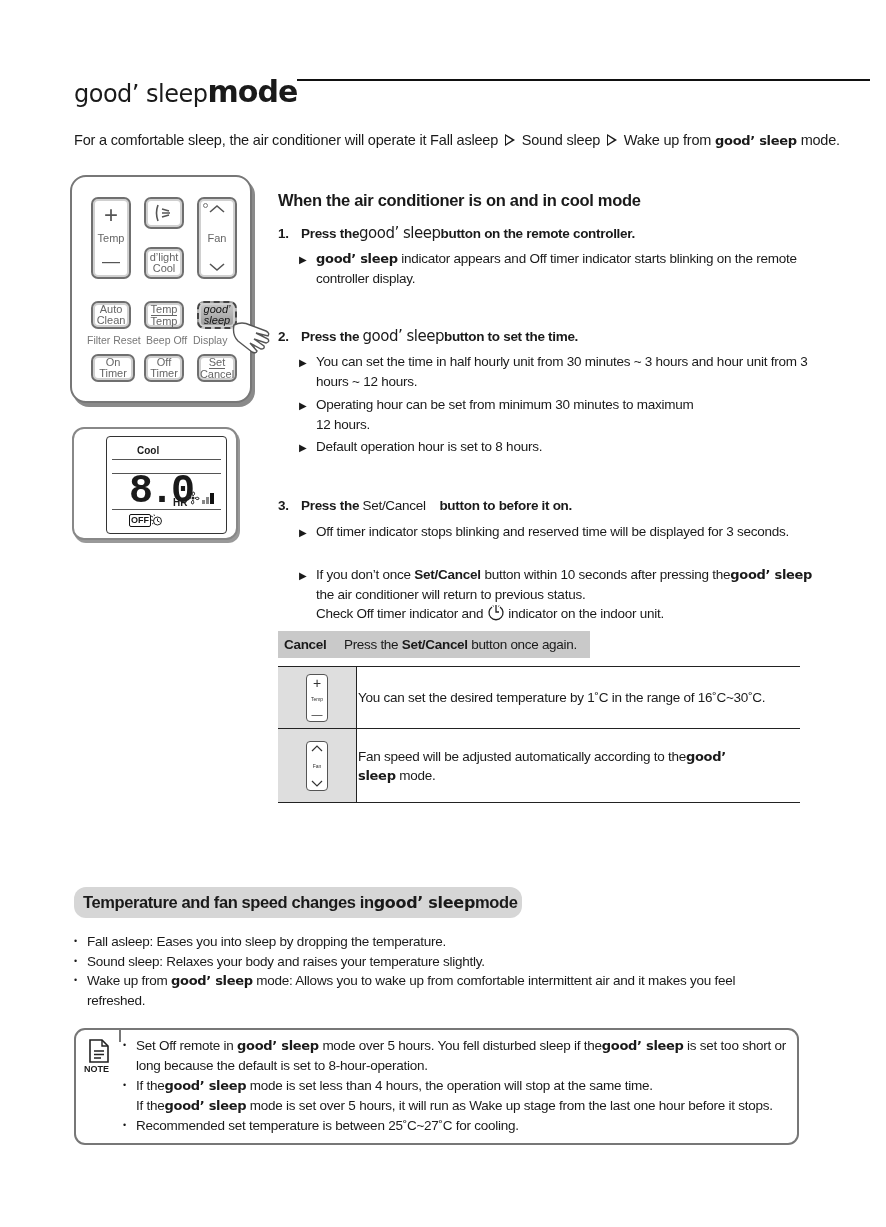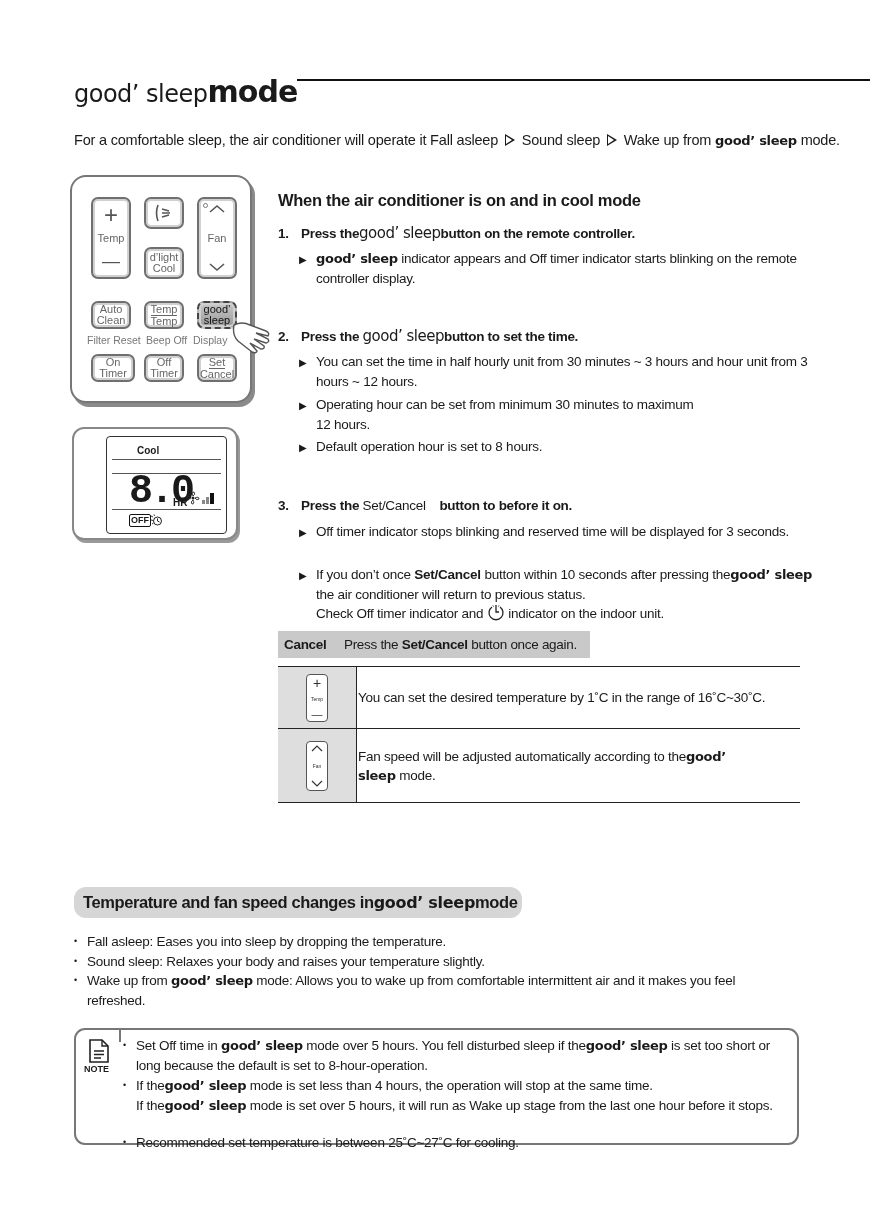--- a/index.html
+++ b/index.html
@@ -16,21 +16,21 @@
   .intro { left: 74px; top: 130px; font-size: 14.5px; line-height: 20px; white-space: nowrap; letter-spacing: -0.2px; }
   .intro .gs { font-size: 13px; }
   .tri { display: inline-block; width: 0; height: 0; border-top: 6px solid transparent; border-bottom: 6px solid transparent; border-left: 10px solid #1a1a1a; position: relative; margin: 0 3px; vertical-align: -1px; }
   .tri::after { content: ""; position: absolute; left: -9px; top: -4px; border-top: 4px solid transparent; border-bottom: 4px solid transparent; border-left: 6.5px solid #fff; }
 
   
   .remote { left: 70px; top: 175px; width: 182px; height: 228px; border: 2px solid #777; border-radius: 16px; background: #fff; box-shadow: 3px 4px 0 #8a8a8a; }
   .rbtn { position: absolute; border: 2px solid #6f6f6f; border-radius: 7px; background: #fff; box-shadow: inset 0 0 0 2px #d0d0d0; color: #666; font-size: 11px; text-align: center; line-height: 11px; display: flex; flex-direction: column; align-items: center; justify-content: center; }
   .rbtn .big { font-size: 24px; line-height: 22px; color: #555; font-weight: 300; }
   .rlabel { position: absolute; font-size: 10.5px; color: #777; white-space: nowrap; }
-  .rbtn.dark { background: linear-gradient(#c8c8c8, #9a9a9a); color: #111; border-color: #444; border-style: dashed; }
+  .rbtn.dark { background: linear-gradient(#c8c8c8, #9a9a9a); color: #111; border-color: #444; border-style: dashed; font-style: italic; }
   .hand { position: absolute; left: 160px; top: 142px; width: 40px; height: 36px; }
 
   
   .disp-outer { left: 72px; top: 427px; width: 166px; height: 113px; border: 2px solid #888; border-radius: 12px; background: #fff; box-shadow: 2px 3px 0 #999; }
   .disp { position: absolute; left: 32px; top: 7px; width: 121px; height: 98px; border: 1.5px solid #333; border-radius: 4px; }
   .disp .cool { position: absolute; left: 30px; top: 8px; font-size: 10px; font-weight: bold; }
   .disp .line { position: absolute; left: 5px; right: 5px; height: 1px; background: #555; }
   .disp .digits { position: absolute; left: 22px; top: 40px; font-family: Liberation Mono, monospace; font-size: 40px; line-height: 30px; font-weight: bold; letter-spacing: -3px; }
   .disp .hr { position: absolute; left: 66px; top: 60px; font-size: 10px; font-weight: bold; }
   .disp .off { position: absolute; left: 22px; top: 77px; font-size: 9px; font-weight: bold; border: 1.3px solid #111; border-radius: 2px; padding: 0 1px; line-height: 11px; }
@@ -273,26 +273,26 @@
   <div class="note-icon">
     <svg width="22" height="24" viewBox="0 0 22 24" style="margin-left:4px;display:block;">
       <path d="M2 1 L14 1 L20 7 L20 23 L2 23 Z" stroke="#222" stroke-width="1.6" fill="#fff"></path>
       <path d="M14 1 L14 7 L20 7" stroke="#222" stroke-width="1.4" fill="none"></path>
       <path d="M6 12 L16 12 M6 15.5 L16 15.5 M6 19 L13 19" stroke="#222" stroke-width="1.4"></path>
     </svg>
     <span style="display:block;font-size:9px;font-weight:bold;margin-top:1px;">NOTE</span>
   </div>
   <div class="note-list">
     <div class="dot-item">
-      <span>Set Off time in</span>
+      <span>Set Off remote in</span>
       <span class="gs">good’ sleep</span>
       <span>mode over 5 hours. You fell disturbed sleep if the</span><span class="gs">good’ sleep</span>
       <span>is set too short or long because the default is set to 8-hour-operation.</span>
     </div>
     <div class="dot-item" style="margin-top:1px;white-space:nowrap;">
       <span>If the</span><span class="gs">good’ sleep</span>
       <span>mode is set less than 4 hours, the operation will stop at the same time.</span><br>
       <span>If the</span><span class="gs">good’ sleep</span>
       <span>mode is set over 5 hours, it will run as Wake up stage from the last one hour before it stops.</span>
     </div>
-    <div class="dot-item" style="margin-top:18px;">Recommended set temperature is between 25˚C~27˚C for cooling.</div>
+    <div class="dot-item" style="margin-top:1px;">Recommended set temperature is between 25˚C~27˚C for cooling.</div>
   </div>
 </div>
 
 </body></html>

